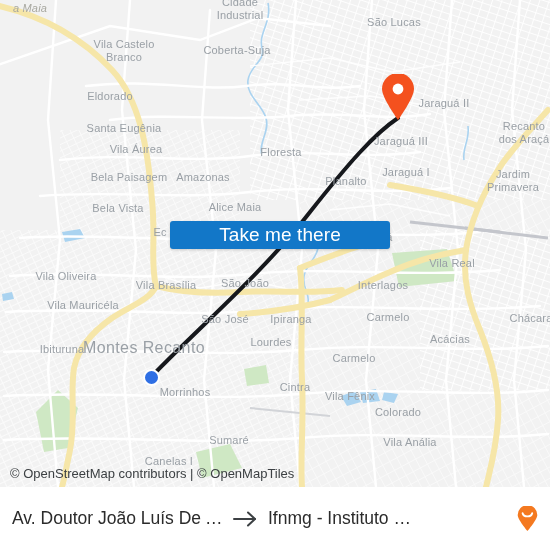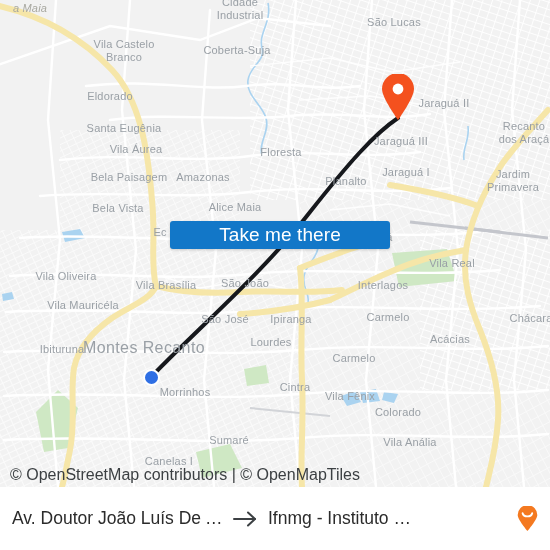--- a/index.html
+++ b/index.html
@@ -99,21 +99,21 @@
     justify-content: center;
     padding: 0;
   }
 
   
   #attribution {
     position: absolute;
     left: 10px;
     top: 466px;
     font-family: "Liberation Sans", sans-serif;
-    font-size: 16px;
+    font-size: 13px;
     color: #3c4043;
     white-space: pre;
   }
 
   
   #bottom-bar {
     position: absolute;
     left: 0;
     top: 487px;
     width: 550px;

